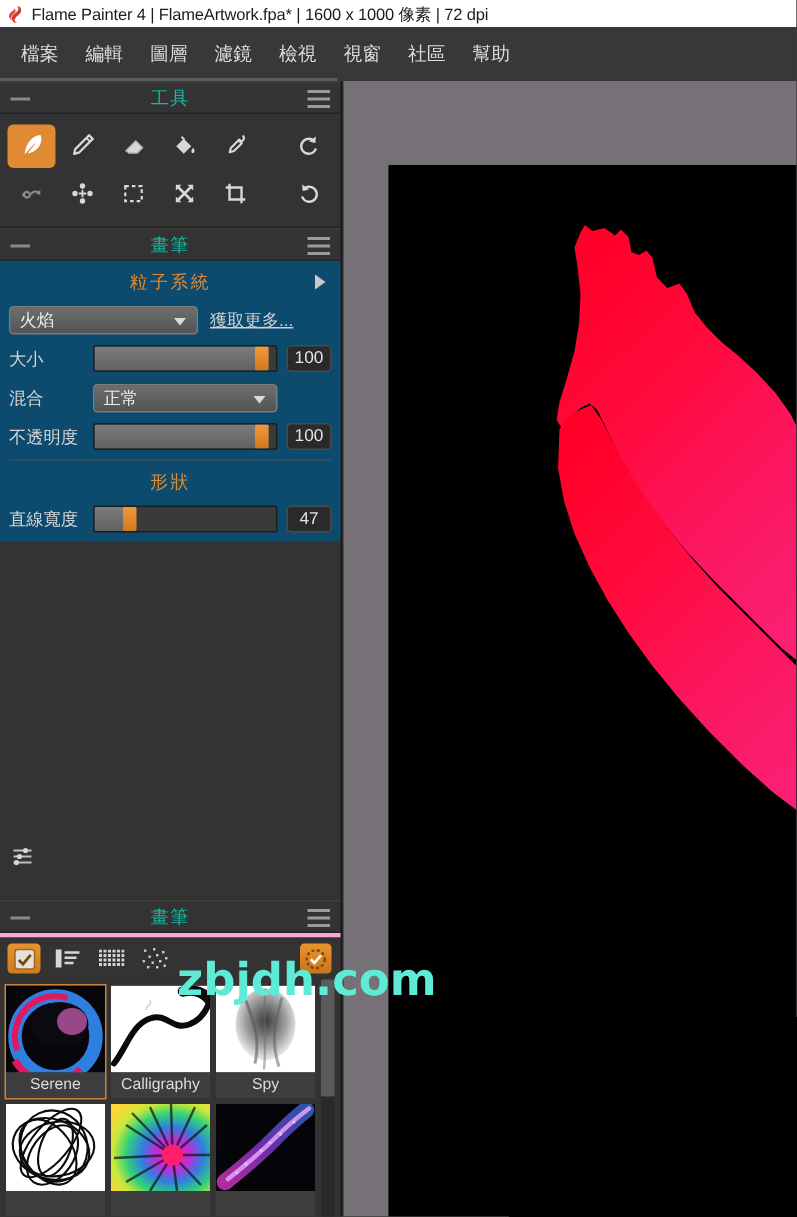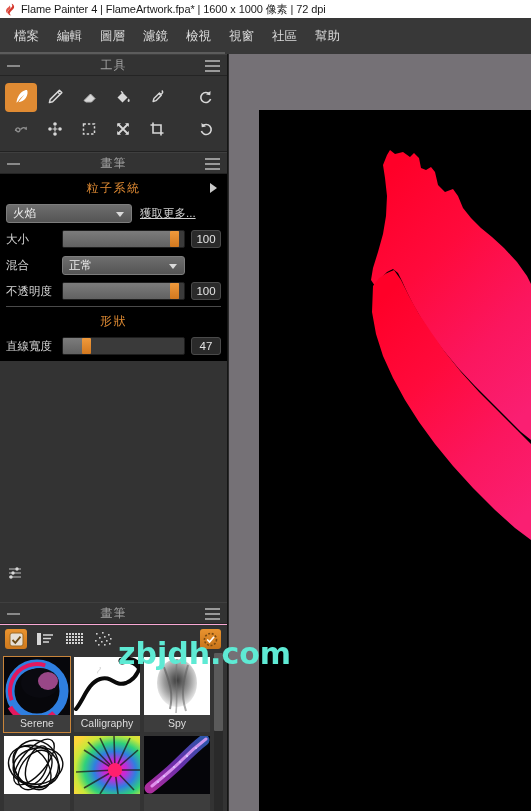--- a/index.html
+++ b/index.html
@@ -47,21 +47,21 @@
     position: absolute; left: 0; top: 54px; width: 228px; height: 757px;
     background: #2e2e2e; border-right: 1px solid #151515;
     display: flex; flex-direction: column;
   }
 
   .panel-header {
     position: relative; height: 22px; background: #333333;
     border-top: 1px solid #3f3f3f; border-bottom: 1px solid #242424;
     display: flex; align-items: center; justify-content: center;
   }
-  .panel-title { font-size: 12px; color: #a3a3a3; letter-spacing: 1px; }
+  .panel-title { font-size: 12px; color: #14b8a6; letter-spacing: 1px; }
   .panel-collapse {
     position: absolute; left: 7px; top: 10px; width: 13px; height: 2px;
     background: #8a8a8a;
   }
   .panel-burger {
     position: absolute; right: 7px; top: 5px; width: 15px; height: 12px;
     display: flex; flex-direction: column; justify-content: space-between;
   }
   .panel-burger i { display: block; height: 2px; background: #9a9a9a; }
 
@@ -71,21 +71,21 @@
   .tool-btn {
     width: 32px; height: 29px; margin: 0 1px; border-radius: 4px;
     display: flex; align-items: center; justify-content: center;
     position: relative;
   }
   .tool-btn.sel { background: #e08b33; }
   .tool-spacer { flex: 1 1 auto; }
   .tool-btn svg { display: block; }
 
   
-  .brush-panel { background: #000000; flex: 0 0 auto; }
+  .brush-panel { background: #0c4a6e; flex: 0 0 auto; }
   .subtitle-row {
     height: 28px; display: flex; align-items: center; justify-content: center;
     position: relative;
   }
   .subtitle { font-size: 12px; color: #e08b33; letter-spacing: 1.5px; }
   .subtitle-arrow {
     position: absolute; right: 10px; top: 9px;
     width: 0; height: 0; border-left: 7px solid #c9c9c9;
     border-top: 5px solid transparent; border-bottom: 5px solid transparent;
   }
@@ -132,21 +132,21 @@
     color: #e4e4e4; font-size: 11.5px; display: flex;
     align-items: center; justify-content: center;
   }
 
   .sep { height: 1px; background: #4a4a4a; margin: 4px 6px 0 6px; }
 
   .filler { background: #333333; flex: 1 1 auto; position: relative; }
   .sliders-icon { position: absolute; left: 8px; bottom: 22px; width: 16px; height: 14px; }
 
   
-  .lib-panel { background: #333333; flex: 0 0 auto; border-top: 1px solid #f9a8d4; }
+  .lib-panel { background: #333333; flex: 0 0 auto; border-top: 3px solid #f9a8d4; }
   .lib-toolbar {
     height: 28px; display: flex; align-items: center; padding: 0 5px; position: relative;
     background: #333333;
   }
   .lib-ico {
     width: 22px; height: 20px; margin-right: 7px; border-radius: 3px;
     display: flex; align-items: center; justify-content: center;
   }
   .lib-ico.act { background: linear-gradient(#e9932f, #cf7a1d); }
   .lib-ico-right {

